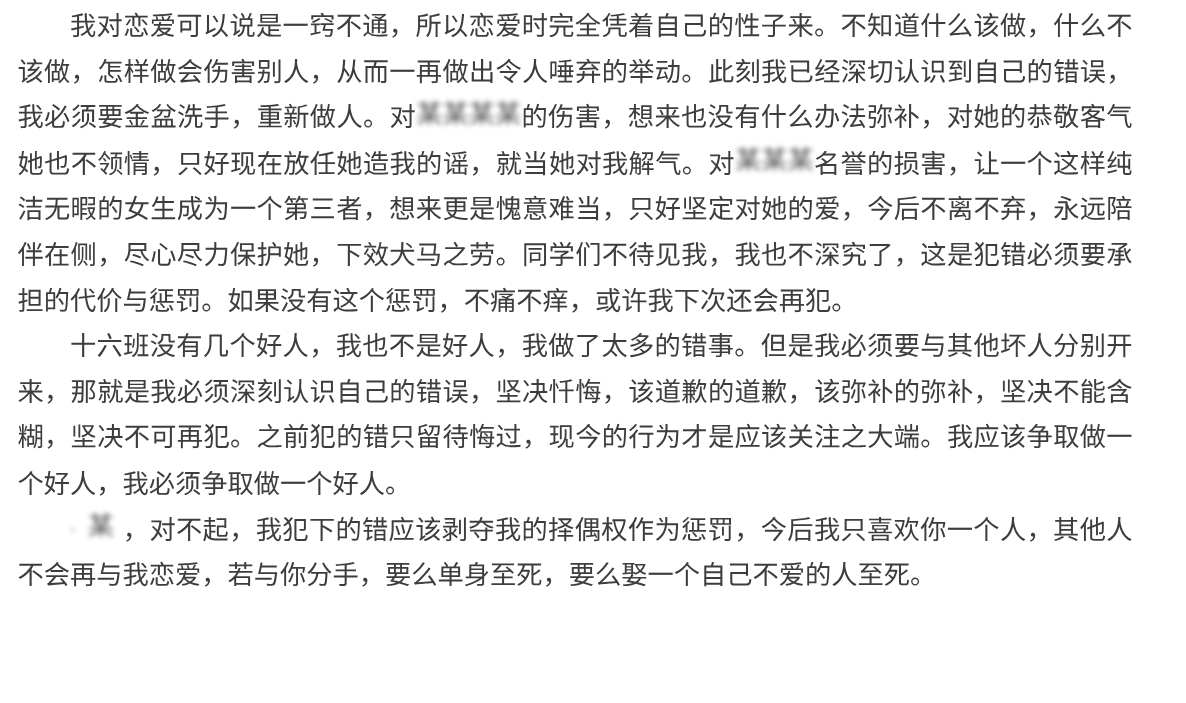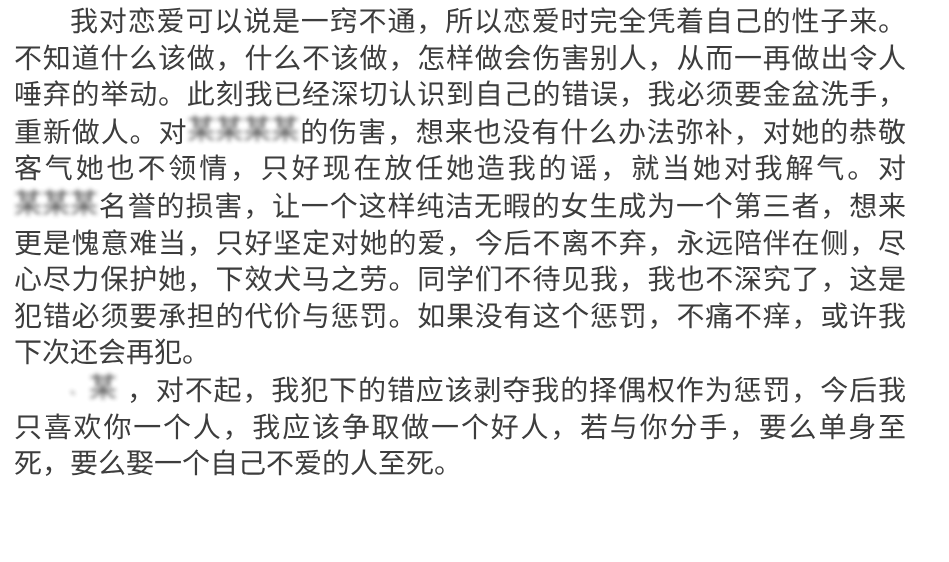--- a/index.html
+++ b/index.html
@@ -10,21 +10,21 @@
     width: 949px;
     height: 562px;
     background: #ffffff;
     overflow: hidden;
   }
   .doc {
     box-sizing: border-box;
     width: 920px;
     padding: 4px 14px 0 14px;
     font-family: "Liberation Sans", "DejaVu Sans", sans-serif;
-    font-size: 28px;
+    font-size: 21px;
     line-height: 36.6px;
     color: #3d3d3d;
     text-align: justify;
     text-justify: inter-ideograph;
     word-break: normal;
   }
   .para {
     margin: 0;
     padding: 0;
     text-indent: 2em;
@@ -47,14 +47,15 @@
     vertical-align: 0.2em;
     margin-right: 0.35em;
     display: inline-block;
   }
 </style>
 </head>
 <body>
 
 <div class="doc" style="background: rgb(255, 255, 255); color: rgb(61, 61, 61);">
     <p class="para"><span>我对恋爱可以说是一窍不通，所以恋爱时完全凭着自己的性子来。不知道什么该做，什么不该做，怎样做会伤害别人，从而一再做出令人唾弃的举动。此刻我已经深切认识到自己的错误，我必须要金盆洗手，重新做人。对</span><span class="redacted" style="width: 4em;"><span>某某某某</span></span><span>的伤害，想来也没有什么办法弥补，对她的恭敬客气她也不领情，只好现在放任她造我的谣，就当她对我解气。对</span><span class="redacted" style="width: 3em;"><span>某某某</span></span><span>名誉的损害，让一个这样纯洁无暇的女生成为一个第三者，想来更是愧意难当，只好坚定对她的爱，今后不离不弃，永远陪伴在侧，尽心尽力保护她，下效犬马之劳。同学们不待见我，我也不深究了，这是犯错必须要承担的代价与惩罚。如果没有这个惩罚，不痛不痒，或许我下次还会再犯。</span></p>
-    <p class="para"><span class="redacted" style="width: 2em;"><span class="redact-mark">、</span><span>某</span></span><span>，对不起，我犯下的错应该剥夺我的择偶权作为惩罚，今后我只喜欢你一个人，我应该争取做一个好人，若与你分手，要么单身至死，要么娶一个自己不爱的人至死。</span></p>
+    <p class="para"><span>十六班没有几个好人，我也不是好人，我做了太多的错事。但是我必须要与其他坏人分别开来，那就是我必须深刻认识自己的错误，坚决忏悔，该道歉的道歉，该弥补的弥补，坚决不能含糊，坚决不可再犯。之前犯的错只留待悔过，现今的行为才是应该关注之大端。我应该争取做一个好人，我必须争取做一个好人。</span></p>
+    <p class="para"><span class="redacted" style="width: 2em;"><span class="redact-mark">、</span><span>某</span></span><span>，对不起，我犯下的错应该剥夺我的择偶权作为惩罚，今后我只喜欢你一个人，其他人不会再与我恋爱，若与你分手，要么单身至死，要么娶一个自己不爱的人至死。</span></p>
   </div>
 
 </body></html>

